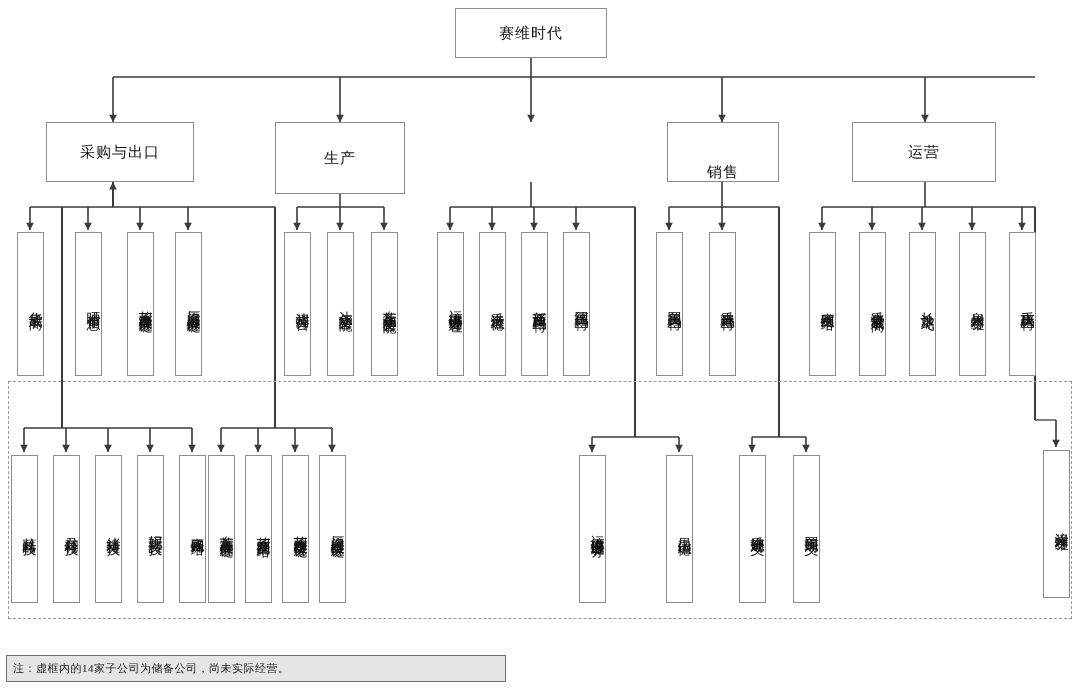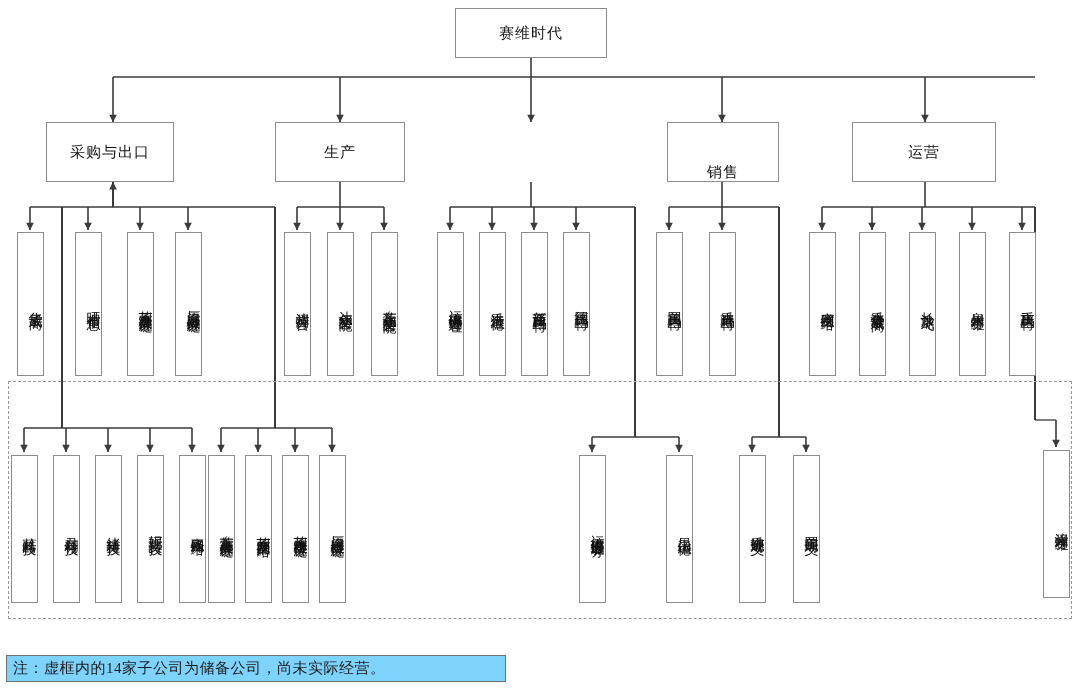--- a/index.html
+++ b/index.html
@@ -50,22 +50,22 @@
     border:1.5px dashed #9a9a9a;
     background:transparent;
     box-sizing:border-box;
   }
 
   
   #footnote{
     position:absolute;
     box-sizing:border-box;
     border:1px solid #6f6f6f;
-    background:#7dd3fc;
-    font-size:15px;
+    background:#e5e5e5;
+    font-size:11px;
     display:flex;
     align-items:center;
     padding:0 6px;
     white-space:nowrap;
     letter-spacing:.5px;
   }
 </style>
 </head>
 <body>
 
@@ -153,24 +153,24 @@
       <path d="M1056,420 L1056,447" marker-end="url(#ar)"></path>
     </g>
   </svg>
 
   <div id="reserve-box" style="left:8px;top:381px;width:1064px;height:238px;"></div>
 
   <div class="node h" style="left:455px;top:8px;width:152px;height:50px;">
     <span>赛维时代</span>
   </div>
 
-  <div class="node h" style="left:46px;top:122px;width:128px;height:60px;">
+  <div class="node h" style="left:46px;top:122px;width:148px;height:60px;">
     <span>采购与出口</span>
   </div>
-  <div class="node h" style="left:275px;top:122px;width:130px;height:60px;">
+  <div class="node h" style="left:275px;top:122px;width:130px;height:72px;">
     <span>生产</span>
   </div>
   <div class="node h" style="left:667px;top:122px;width:112px;height:60px;align-items:flex-end;">
     <span>销售</span>
   </div>
   <div class="node h" style="left:852px;top:122px;width:144px;height:60px;text-align:right;">
     <span>运营</span>
   </div>
 
   <div class="node v" style="left:17px;top:232px;width:27px;height:144px;">

